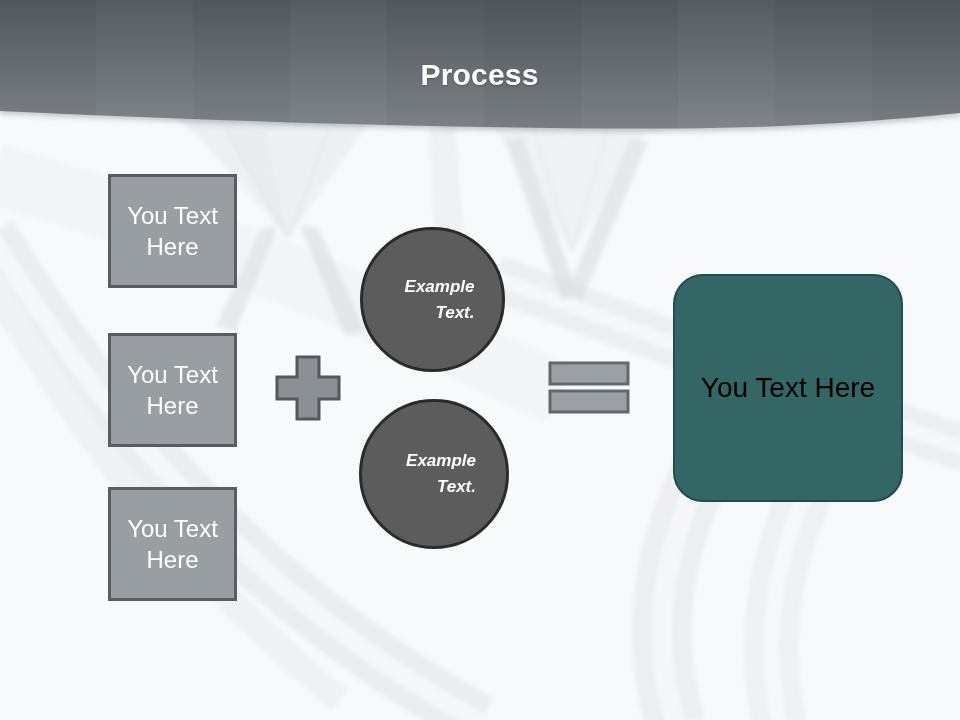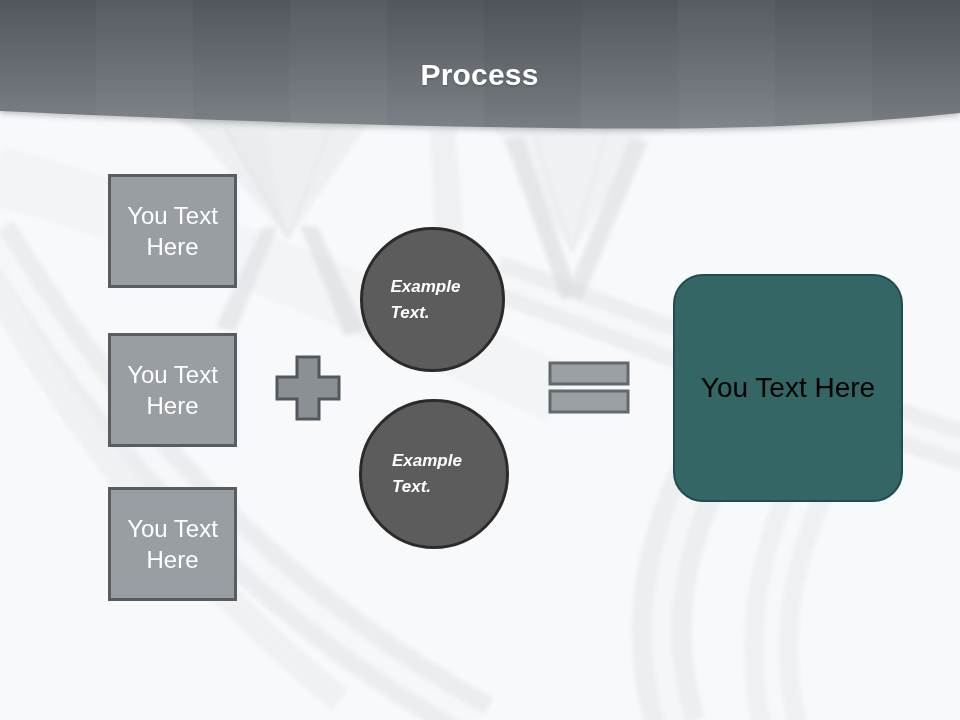--- a/index.html
+++ b/index.html
@@ -35,21 +35,21 @@
   .input-box.b2{top:333px;}
   .input-box.b3{top:487px;}
   
   .op-svg{position:absolute;z-index:2;}
   .op-plus{left:270px;top:350px;}
   .op-equals{left:546px;top:358px;}
   
   .example-circle{
     position:absolute;border-radius:50%;
     background:#5c5c5c;border:3px solid #2b2b2b;box-sizing:border-box;
-    display:flex;align-items:center;justify-content:center;text-align:left;
+    display:flex;align-items:center;justify-content:center;text-align:right;
     color:#ffffff;font-size:17px;font-weight:700;font-style:italic;
     line-height:26px;z-index:2;
   }
   .example-circle .wrap{width:84px;}
   .example-circle.c1{left:360px;top:227px;width:145px;height:145px;}
   .example-circle.c2{left:359px;top:399px;width:150px;height:150px;}
   
   .result-box{
     position:absolute;left:673px;top:274px;width:230px;height:228px;
     background:#336665;border:2px solid #1f4c4e;border-radius:30px;

